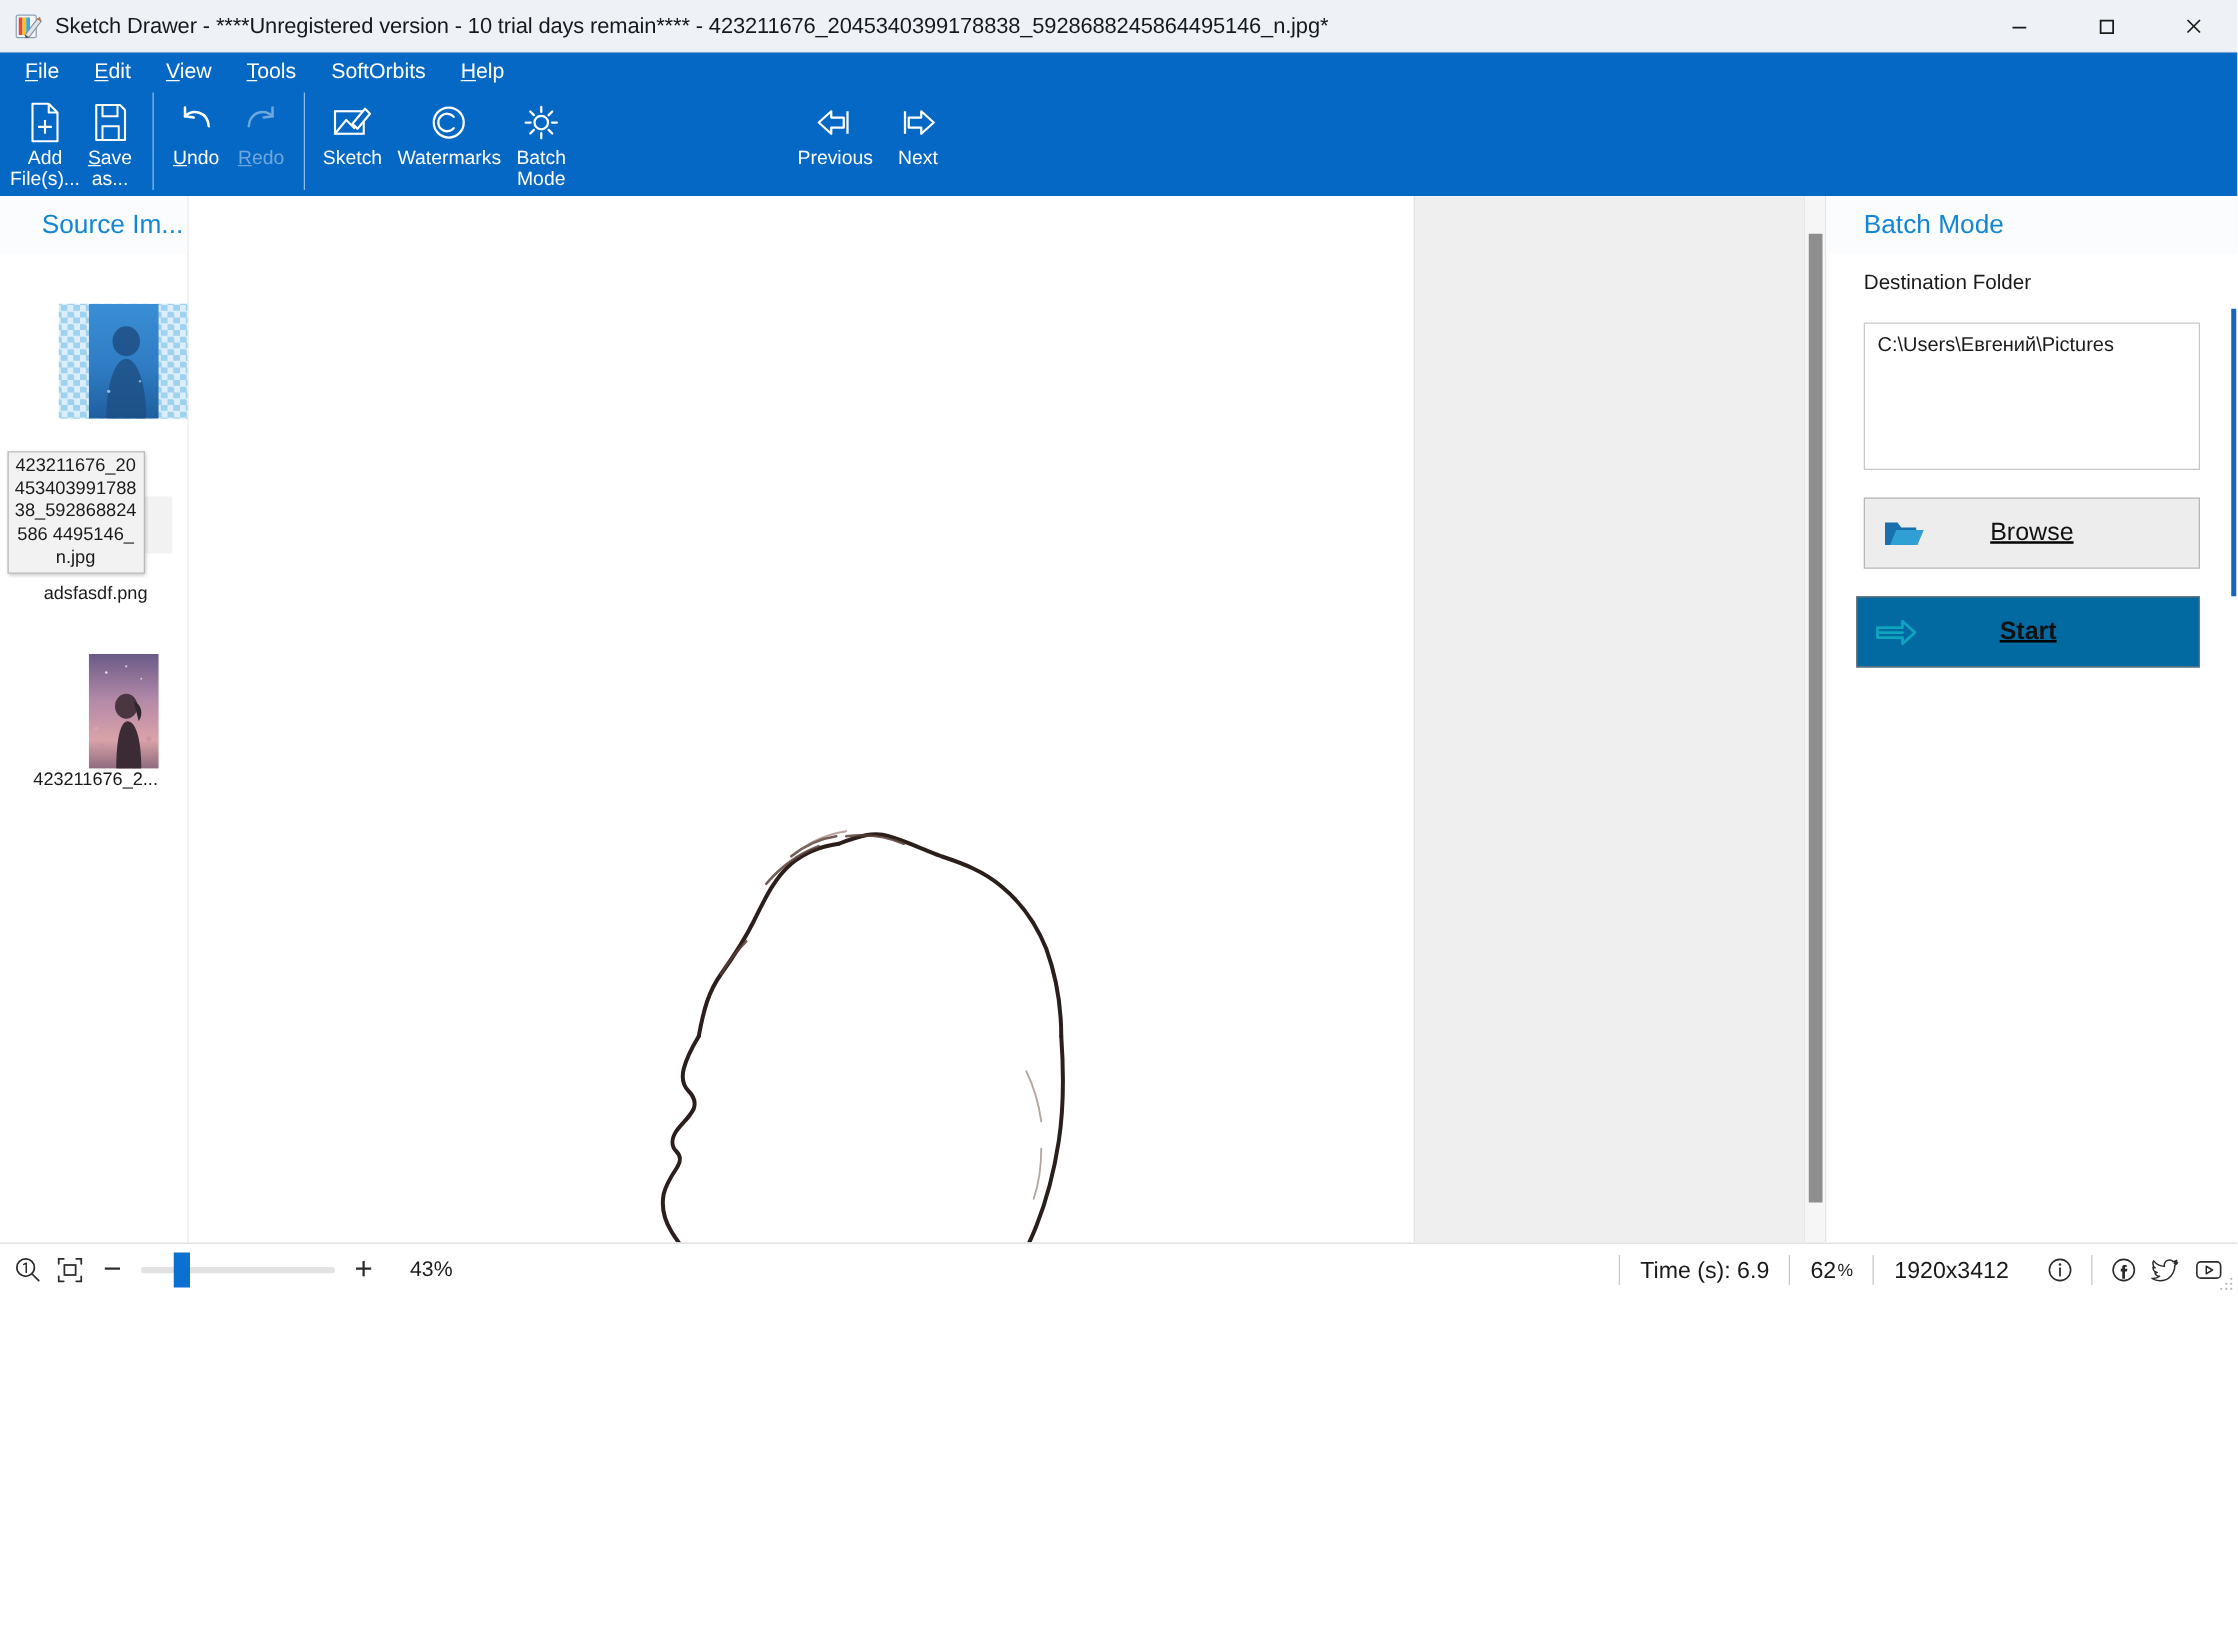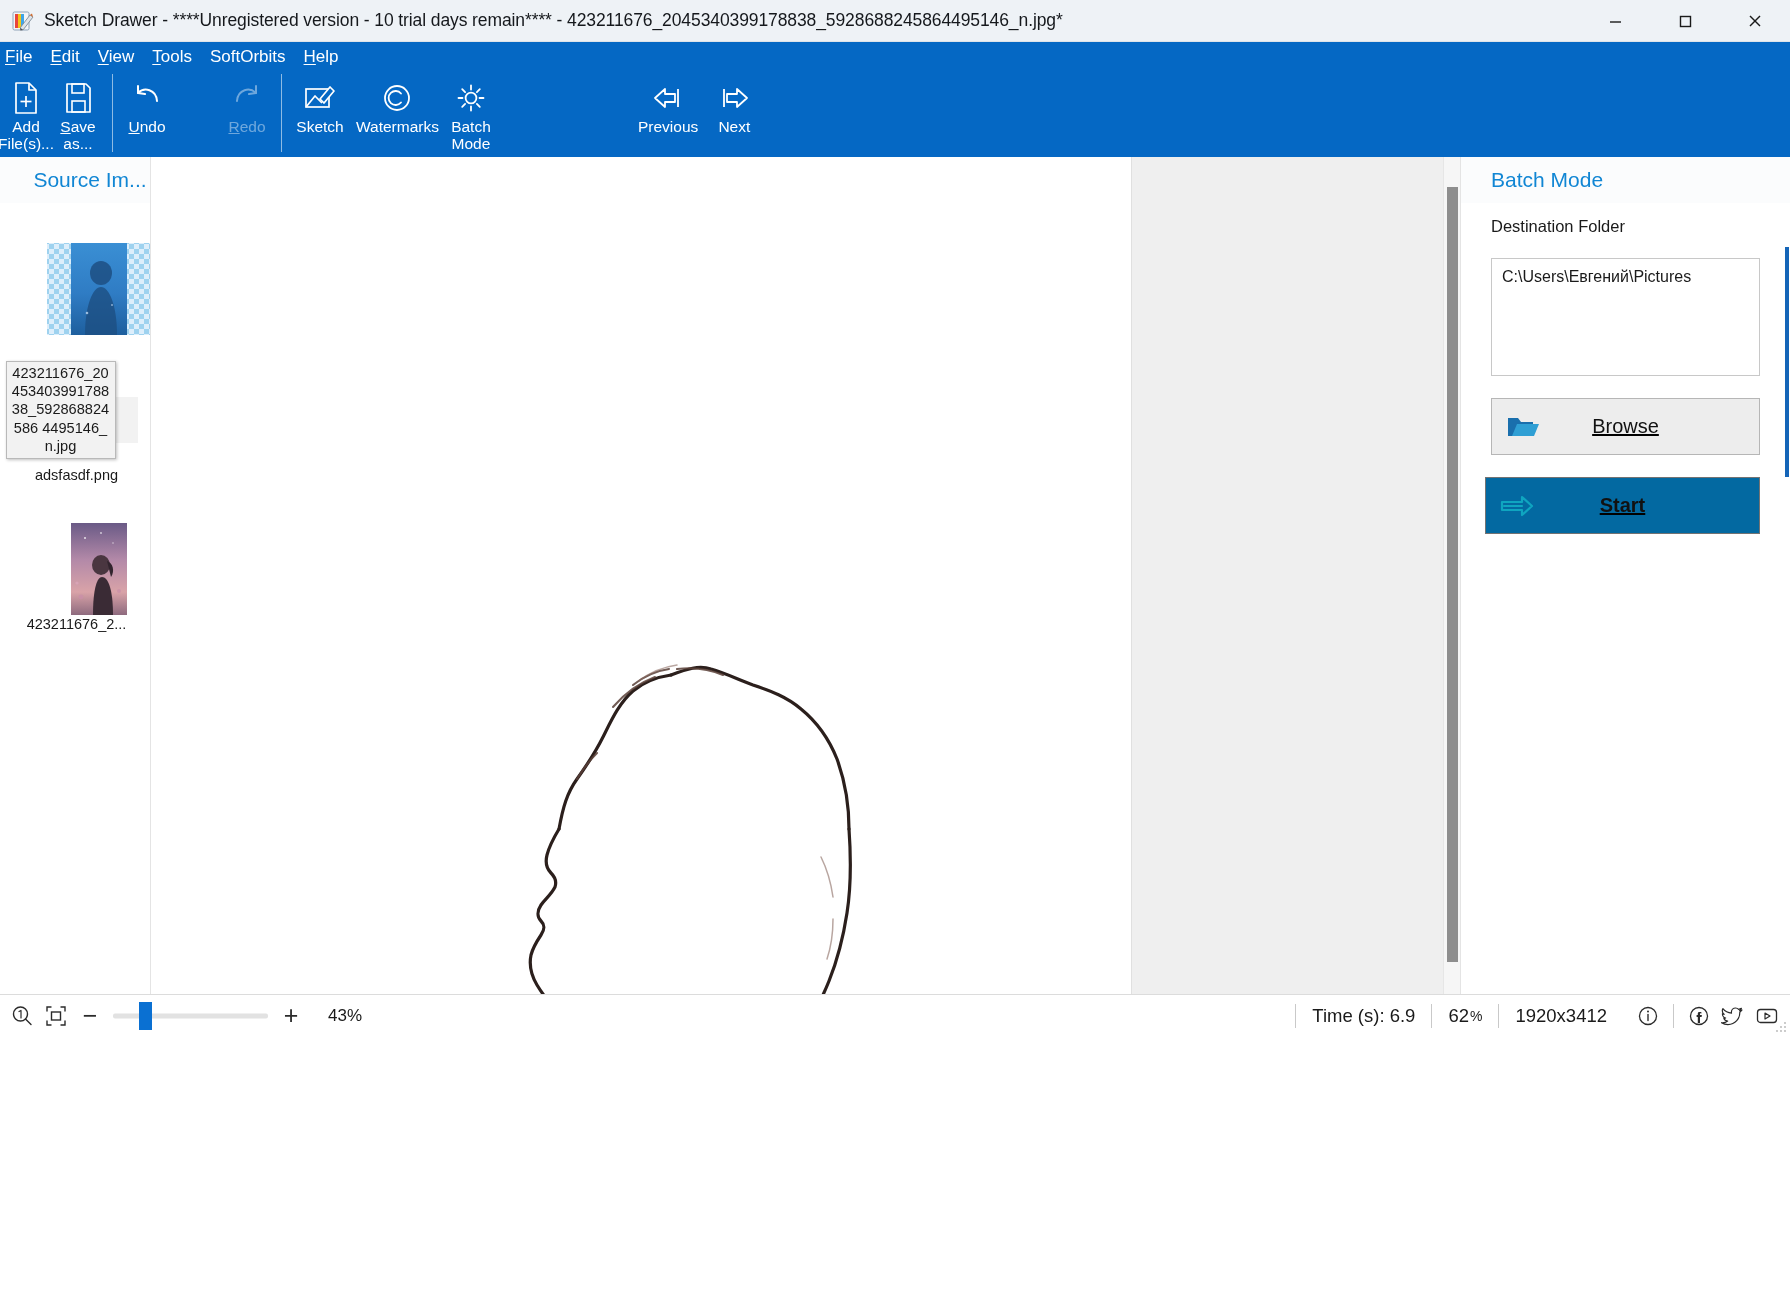--- a/index.html
+++ b/index.html
@@ -43,46 +43,46 @@
 
   
   .ribbon {
     flex: 0 0 115px; height: 115px;
     background: #0568c4;
     position: relative;
     color: #ffffff;
   }
   .menubar {
     display: flex; align-items: center;
-    height: 30px; padding-left: 5px; gap: 18px;
+    height: 30px; padding-left: 20px; gap: 28px;
     font-size: 17px;
   }
   .menu-item { cursor: default; white-space: nowrap; }
   .menu-item u { text-decoration: underline; text-underline-offset: 2px; }
 
   .tools {
     display: flex; align-items: flex-start;
-    height: 85px; position: relative;
+    height: 85px; padding-left: 10px; position: relative;
   }
   .tool {
     width: 52px;
     display: flex; flex-direction: column; align-items: center;
     padding-top: 6px; cursor: default; position: relative;
   }
   .tool .ico { height: 40px; display: flex; align-items: center; justify-content: center; }
   .tool .lbl {
     font-size: 15.5px; line-height: 17px; text-align: center;
     white-space: nowrap;
   }
   .tool-wide { width: auto; min-width: 60px; padding-left: 6px; padding-right: 6px; }
   .sep {
     width: 1px; height: 78px; background: rgba(255,255,255,0.55);
     margin: 2px 8px 0 8px; flex: 0 0 1px;
   }
-  .disabled { opacity: 0.42; margin-left: 48px; }
+  .disabled { opacity: 0.42; }
   .nav-group {
     position: absolute; left: 632px; top: 0;
     display: flex; align-items: flex-start;
   }
   .right-icons {
     position: absolute; right: 22px; top: 88px;
     display: flex; align-items: center; gap: 20px;
   }
 
   

